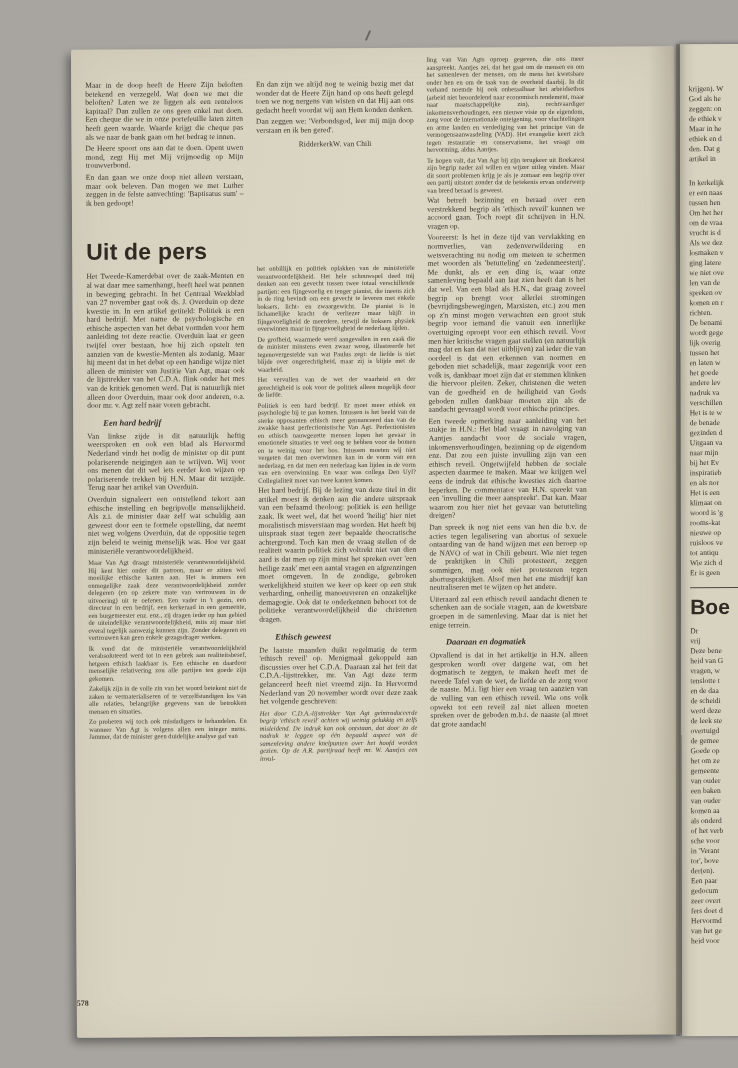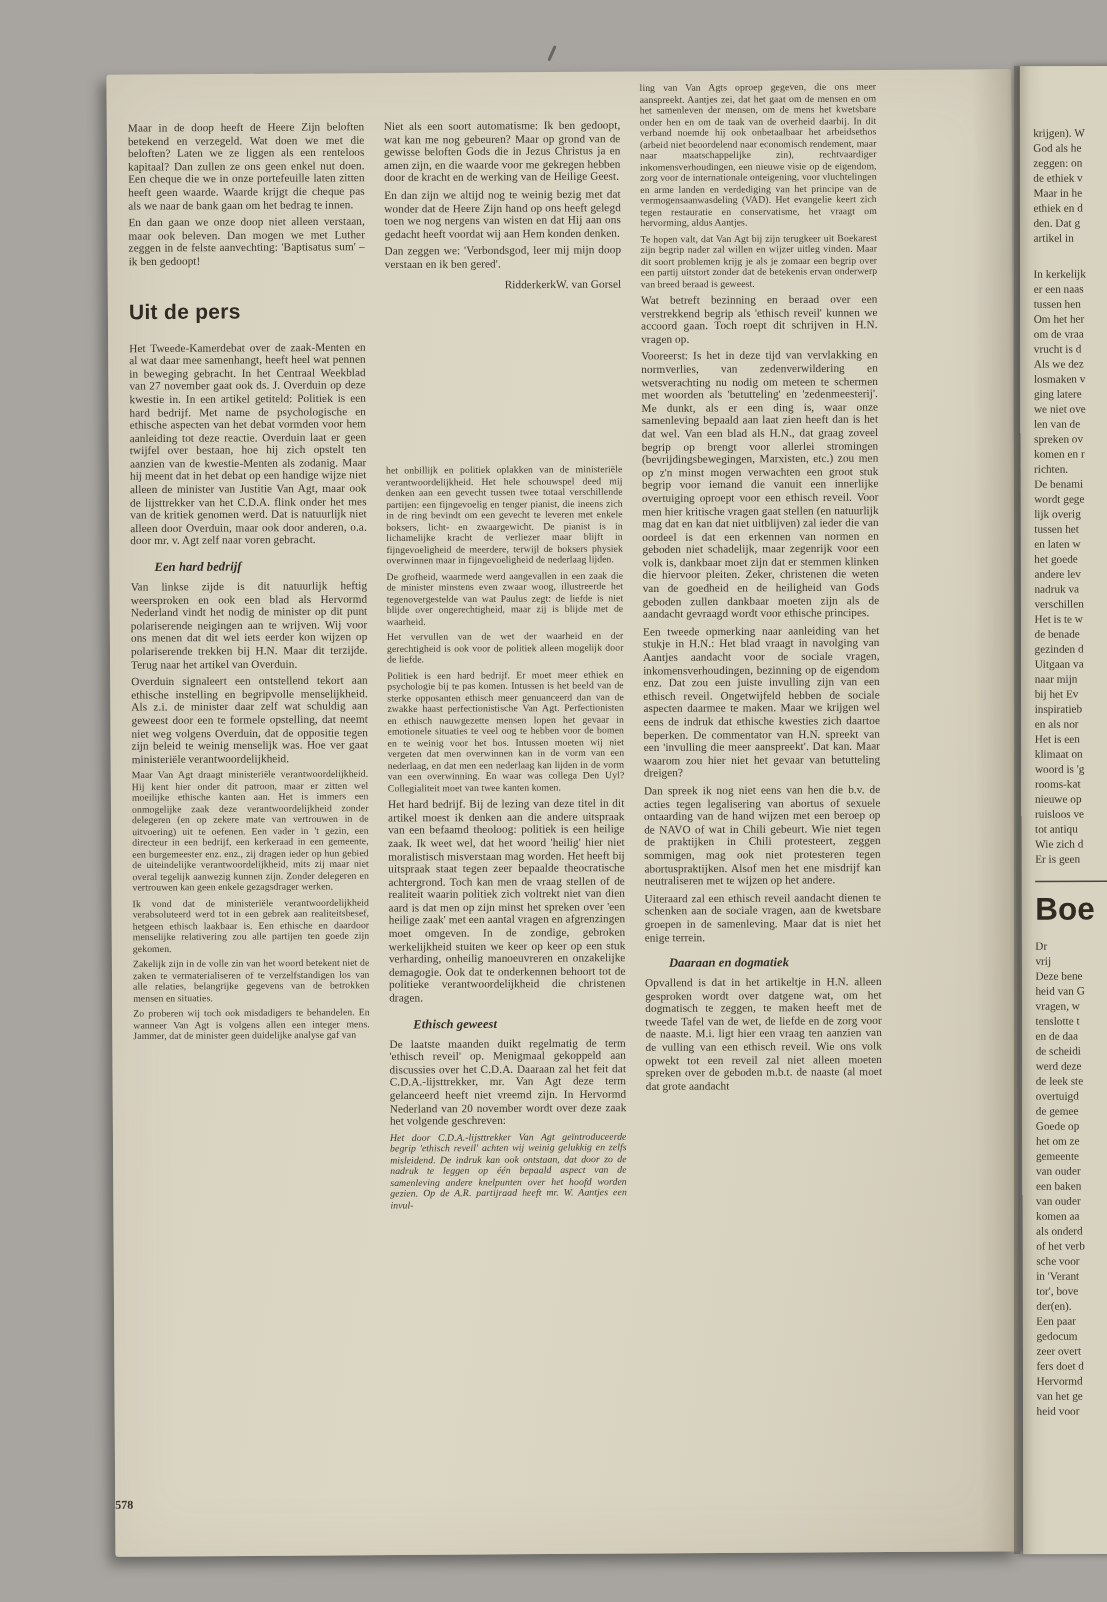--- a/index.html
+++ b/index.html
@@ -43,31 +43,31 @@
     text-align:justify; color:#38332a; letter-spacing:0.05px;
   }
   .push-down { padding-top:24px; }
 
   .para { margin-bottom:3px; }
   .small { font-size:6.5px; line-height:7.5px; color:#3c372d; }
   .italic { font-style:italic; }
 
   .section-heading {
     font-family:"Liberation Sans", sans-serif;
-    font-weight:bold; font-size:14px; line-height:24px;
-    color:#2f2b23; margin:16px 0 9px; letter-spacing:0.2px;
+    font-weight:bold; font-size:23px; line-height:24px;
+    color:#2f2b23; margin:32px 0 9px; letter-spacing:0.2px;
     text-align:left;
   }
   .subhead {
     font-style:italic; font-weight:bold; font-size:8.4px; line-height:10px;
     margin:8px 16px 4px; color:#332e25; text-align:left;
   }
 
   .signoff {
-    display:flex; justify-content:flex-end;
+    display:flex; justify-content:center;
     font-size:7.5px; margin-top:5px;
   }
   .spacer { height:116px; }
 
   .page-number {
     position:absolute; left:0; bottom:30px;
     font-size:8px; font-weight:bold; color:#38332a;
   }
 
   
@@ -103,20 +103,21 @@
 <div class="scene">
 
   <div class="artifact"></div>
 
   <div class="page main-page">
     <div class="columns">
 
       <div class="col push-down">
         <div>
             <p class="para">Maar in de doop heeft de Heere Zijn beloften betekend en verzegeld. Wat doen we met die beloften? Laten we ze liggen als een renteloos kapitaal? Dan zullen ze ons geen enkel nut doen. Een cheque die we in onze portefeuille laten zitten heeft geen waarde. Waarde krijgt die cheque pas als we naar de bank gaan om het bedrag te innen.</p>
+            <p class="para">De Heere spoort ons aan dat te doen. Opent uwen mond, zegt Hij met Mij vrijmoedig op Mijn trouwverbond.</p>
             <p class="para">En dan gaan we onze doop niet alleen verstaan, maar ook beleven. Dan mogen we met Luther zeggen in de felste aanvechting: 'Baptisatus sum' – ik ben gedoopt!</p>
           </div>
         <h1 class="section-heading">Uit de pers</h1>
         <div>
             <p class="para">Het Tweede-Kamerdebat over de zaak-Menten en al wat daar mee samenhangt, heeft heel wat pennen in beweging gebracht. In het Centraal Weekblad van 27 november gaat ook ds. J. Overduin op deze kwestie in. In een artikel getiteld: Politiek is een hard bedrijf. Met name de psychologische en ethische aspecten van het debat vormden voor hem aanleiding tot deze reactie. Overduin laat er geen twijfel over bestaan, hoe hij zich opstelt ten aanzien van de kwestie-Menten als zodanig. Maar hij meent dat in het debat op een handige wijze niet alleen de minister van Justitie Van Agt, maar ook de lijsttrekker van het C.D.A. flink onder het mes van de kritiek genomen werd. Dat is natuurlijk niet alleen door Overduin, maar ook door anderen, o.a. door mr. v. Agt zelf naar voren gebracht.</p>
           </div>
         <h3 class="subhead">Een hard bedrijf</h3>
         <div>
             <p class="para">Van linkse zijde is dit natuurlijk heftig weersproken en ook een blad als Hervormd Nederland vindt het nodig de minister op dit punt polariserende neigingen aan te wrijven. Wij voor ons menen dat dit wel iets eerder kon wijzen op polariserende trekken bij H.N. Maar dit terzijde. Terug naar het artikel van Overduin.</p>
             <p class="para">Overduin signaleert een ontstellend tekort aan ethische instelling en begripvolle menselijkheid. Als z.i. de minister daar zelf wat schuldig aan geweest door een te formele opstelling, dat neemt niet weg volgens Overduin, dat de oppositie tegen zijn beleid te weinig menselijk was. Hoe ver gaat ministeriële verantwoordelijkheid.</p>
@@ -124,27 +125,26 @@
         <div>
             <p class="para small">Maar Van Agt draagt ministeriële verantwoordelijkheid. Hij kent hier onder dit patroon, maar er zitten wel moeilijke ethische kanten aan. Het is immers een onmogelijke zaak deze verantwoordelijkheid zonder delegeren (en op zekere mate van vertrouwen in de uitvoering) uit te oefenen. Een vader in 't gezin, een directeur in een bedrijf, een kerkeraad in een gemeente, een burgemeester enz. enz., zij dragen ieder op hun gebied de uiteindelijke verantwoordelijkheid, mits zij maar niet overal tegelijk aanwezig kunnen zijn. Zonder delegeren en vertrouwen kan geen enkele gezagsdrager werken.</p>
             <p class="para small">Ik vond dat de ministeriële verantwoordelijkheid verabsoluteerd werd tot in een gebrek aan realiteitsbesef, hetgeen ethisch laakbaar is. Een ethische en daardoor menselijke relativering zou alle partijen ten goede zijn gekomen.</p>
             <p class="para small">Zakelijk zijn in de volle zin van het woord betekent niet de zaken te vermaterialiseren of te verzelfstandigen los van alle relaties, belangrijke gegevens van de betrokken mensen en situaties.</p>
             <p class="para small">Zo proberen wij toch ook misdadigers te behandelen. En wanneer Van Agt is volgens allen een integer mens. Jammer, dat de minister geen duidelijke analyse gaf van</p>
           </div>
       </div>
 
       <div class="col push-down">
         <div>
-            <p class="para">Niet als een soort automatisme: Ik ben gedoopt, wat kan me nog gebeuren? Maar op grond van de gewisse beloften Gods die in Jezus Christus ja en amen zijn, en die waarde voor me gekregen hebben door de kracht en de werking van de Heilige Geest.</p>
             <p class="para">En dan zijn we altijd nog te weinig bezig met dat wonder dat de Heere Zijn hand op ons heeft gelegd toen we nog nergens van wisten en dat Hij aan ons gedacht heeft voordat wij aan Hem konden denken.</p>
             <p class="para">Dan zeggen we: 'Verbondsgod, leer mij mijn doop verstaan en ik ben gered'.</p>
           </div>
         <div class="signoff">
           <span>Ridderkerk</span>
-          <span>W. van Gorsel</span>
+          <span>W. van Chili</span>
         </div>
         <div class="spacer"></div>
         <div>
             <p class="para small">het onbillijk en politiek oplakken van de ministeriële verantwoordelijkheid. Het hele schouwspel deed mij denken aan een gevecht tussen twee totaal verschillende partijen: een fijngevoelig en tenger pianist, die ineens zich in de ring bevindt om een gevecht te leveren met enkele boksers, licht- en zwaargewicht. De pianist is in lichamelijke kracht de verliezer maar blijft in fijngevoeligheid de meerdere, terwijl de boksers physiek overwinnen maar in fijngevoeligheid de nederlaag lijden.</p>
             <p class="para small">De grofheid, waarmede werd aangevallen in een zaak die de minister minstens even zwaar woog, illustreerde het tegenovergestelde van wat Paulus zegt: de liefde is niet blijde over ongerechtigheid, maar zij is blijde met de waarheid.</p>
             <p class="para small">Het vervullen van de wet der waarheid en der gerechtigheid is ook voor de politiek alleen mogelijk door de liefde.</p>
             <p class="para small">Politiek is een hard bedrijf. Er moet meer ethiek en psychologie bij te pas komen. Intussen is het beeld van de sterke opposanten ethisch meer genuanceerd dan van de zwakke haast perfectionistische Van Agt. Perfectionisten en ethisch nauwgezette mensen lopen het gevaar in emotionele situaties te veel oog te hebben voor de bomen en te weinig voor het bos. Intussen moeten wij niet vergeten dat men overwinnen kan in de vorm van een nederlaag, en dat men een nederlaag kan lijden in de vorm van een overwinning. En waar was collega Den Uyl? Collegialiteit moet van twee kanten komen.</p>
           </div>
         <div>
             <p class="para">Het hard bedrijf. Bij de lezing van deze titel in dit artikel moest ik denken aan die andere uitspraak van een befaamd theoloog: politiek is een heilige zaak. Ik weet wel, dat het woord 'heilig' hier niet moralistisch misverstaan mag worden. Het heeft bij uitspraak staat tegen zeer bepaalde theocratische achtergrond. Toch kan men de vraag stellen of de realiteit waarin politiek zich voltrekt niet van dien aard is dat men op zijn minst het spreken over 'een heilige zaak' met een aantal vragen en afgrenzingen moet omgeven. In de zondige, gebroken werkelijkheid stuiten we keer op keer op een stuk verharding, onheilig manoeuvreren en onzakelijke demagogie. Ook dat te onderkennen behoort tot de politieke verantwoordelijkheid die christenen dragen.</p>

